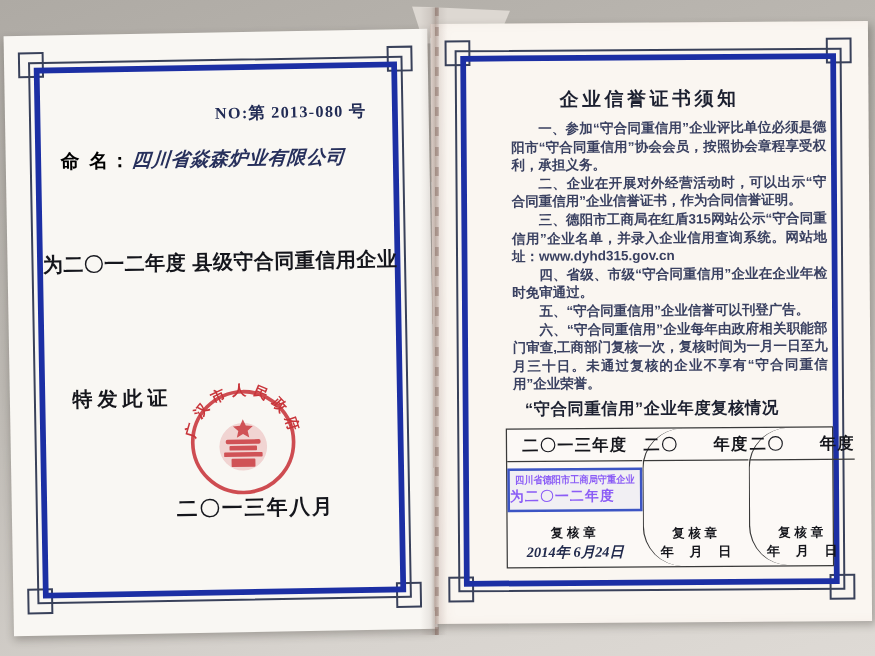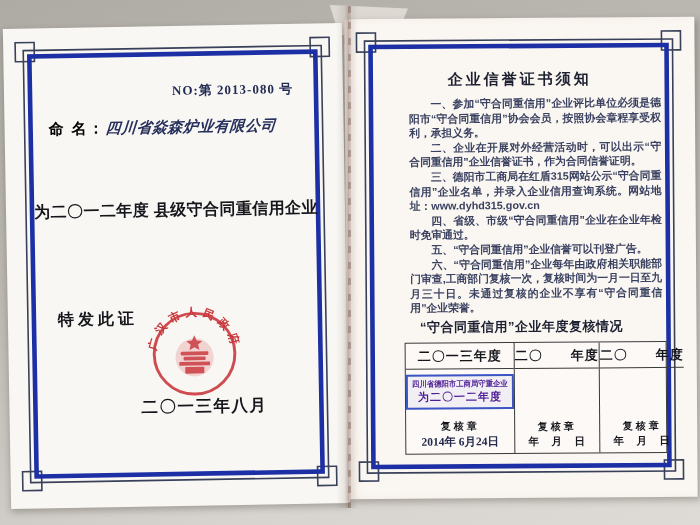--- a/index.html
+++ b/index.html
@@ -36,31 +36,31 @@
   .issue-line{left:50px;top:282px;font-size:16px;font-weight:bold;color:#15161c;letter-spacing:4px;font-family:"Liberation Sans","DejaVu Sans",sans-serif;}
   .seal-svg{left:131px;top:273px;width:110px;height:110px;opacity:.93;z-index:5;}
   .issue-date{left:90px;top:370px;width:210px;text-align:center;font-size:16.5px;font-weight:bold;color:#15161c;letter-spacing:1.5px;z-index:6;font-family:"Liberation Sans","DejaVu Sans",sans-serif;}
 
   
   .notice-title{left:0;top:52px;width:100%;text-align:center;font-size:15px;font-weight:bold;color:#1c2030;letter-spacing:3px;font-family:"Liberation Sans","DejaVu Sans",sans-serif;}
   .notice-body{left:64px;top:78px;width:252px;color:#3a4161;font-size:10.8px;line-height:14.6px;text-align:justify;font-family:"Liberation Sans","DejaVu Sans",sans-serif;}
   .notice-body p{margin:0;text-indent:2em;font-weight:bold;}
   .review-title{left:0;top:300px;width:100%;text-align:center;font-size:13px;font-weight:bold;color:#1c2030;letter-spacing:.5px;font-family:"Liberation Sans","DejaVu Sans",sans-serif;}
   .review-table{left:58px;top:324px;width:262px;height:112px;border:1.5px solid #3a3a3a;display:flex;box-sizing:border-box;background:rgba(255,255,255,.35);}
-  .rt-col{flex:1;display:flex;flex-direction:column;box-sizing:border-box;}
+  .rt-col{flex:1;display:flex;flex-direction:column;box-sizing:border-box;border-radius:32px;}
   .rt-col + .rt-col{border-left:1.2px solid #3a3a3a;}
   .rt-year{height:25px;line-height:25px;text-align:center;font-size:13px;font-weight:bold;color:#15161c;border-bottom:1.2px solid #3a3a3a;letter-spacing:1px;white-space:nowrap;}
   .rt-body{flex:1;display:flex;flex-direction:column;justify-content:space-between;align-items:center;}
-  .blue-stamp{margin-top:5px;width:104px;border:2px solid #3c55c4;background:rgba(60,85,196,.06);color:#4c1d95;text-align:center;padding:2px 0 3px;}
+  .blue-stamp{margin-top:5px;width:104px;border:2px solid #3c55c4;background:rgba(60,85,196,.06);color:#8b5cf6;text-align:left;padding:2px 0 3px;}
   .stamp-l1{font-size:8px;font-weight:bold;white-space:nowrap;transform:scaleX(.92);letter-spacing:0;}
   .stamp-l2{font-size:11px;font-weight:bold;letter-spacing:1px;}
   .rt-foot{width:100%;text-align:center;padding-bottom:4px;color:#15161c;}
   .seal-label{font-size:10px;letter-spacing:3px;font-weight:bold;}
   .date-line{font-size:10.5px;margin-top:1px;letter-spacing:1px;font-weight:bold;}
-  .date-hand{font-size:11.5px;color:#222b4d;letter-spacing:0;}
+  .date-hand{font-style:italic;font-size:11.5px;color:#222b4d;letter-spacing:0;}
   .spacer{flex:1;}
 </style>
 </head>
 <body>
 
 <div class="scene">
 
   <div class="spine-tab"></div>
 
   <div class="page page-left">

